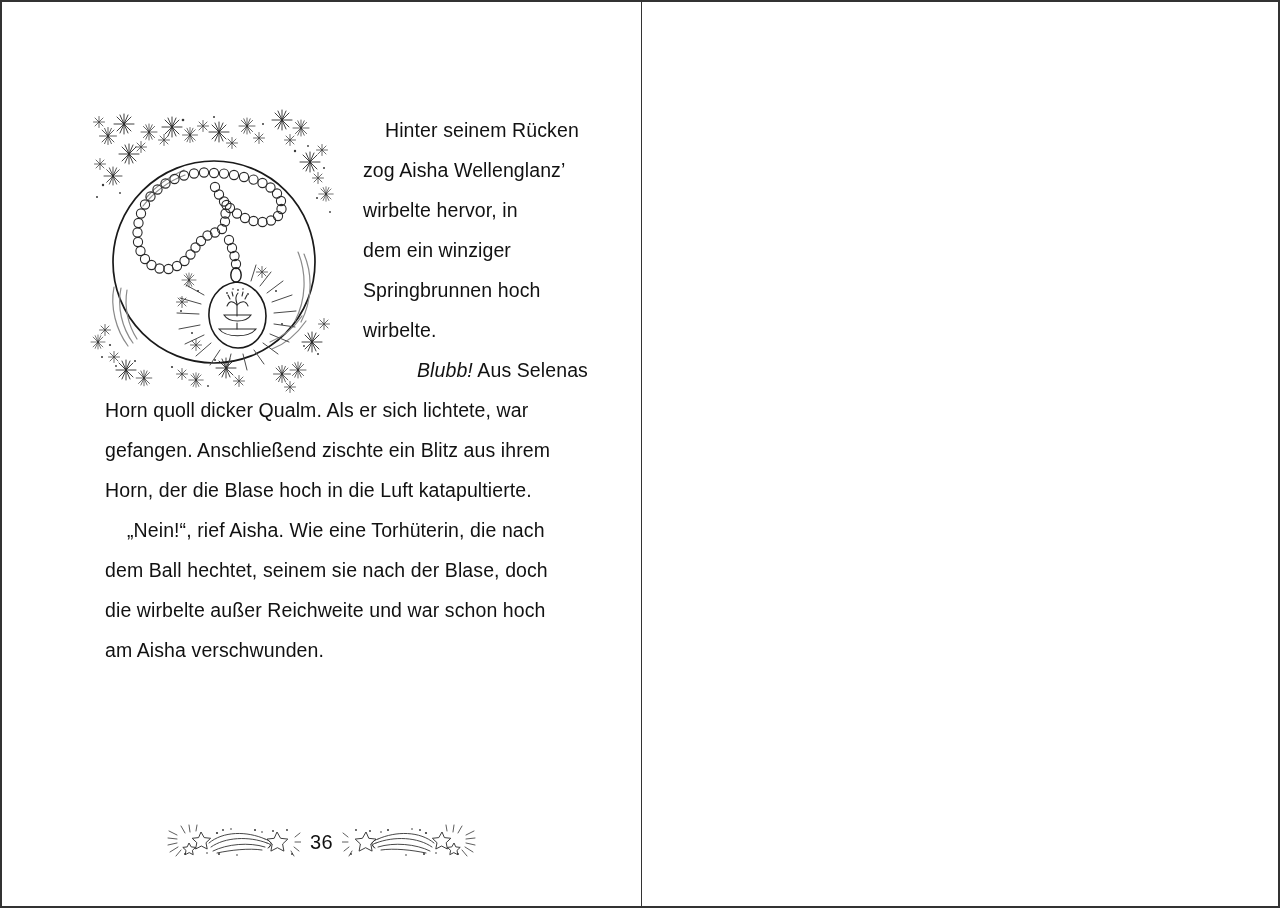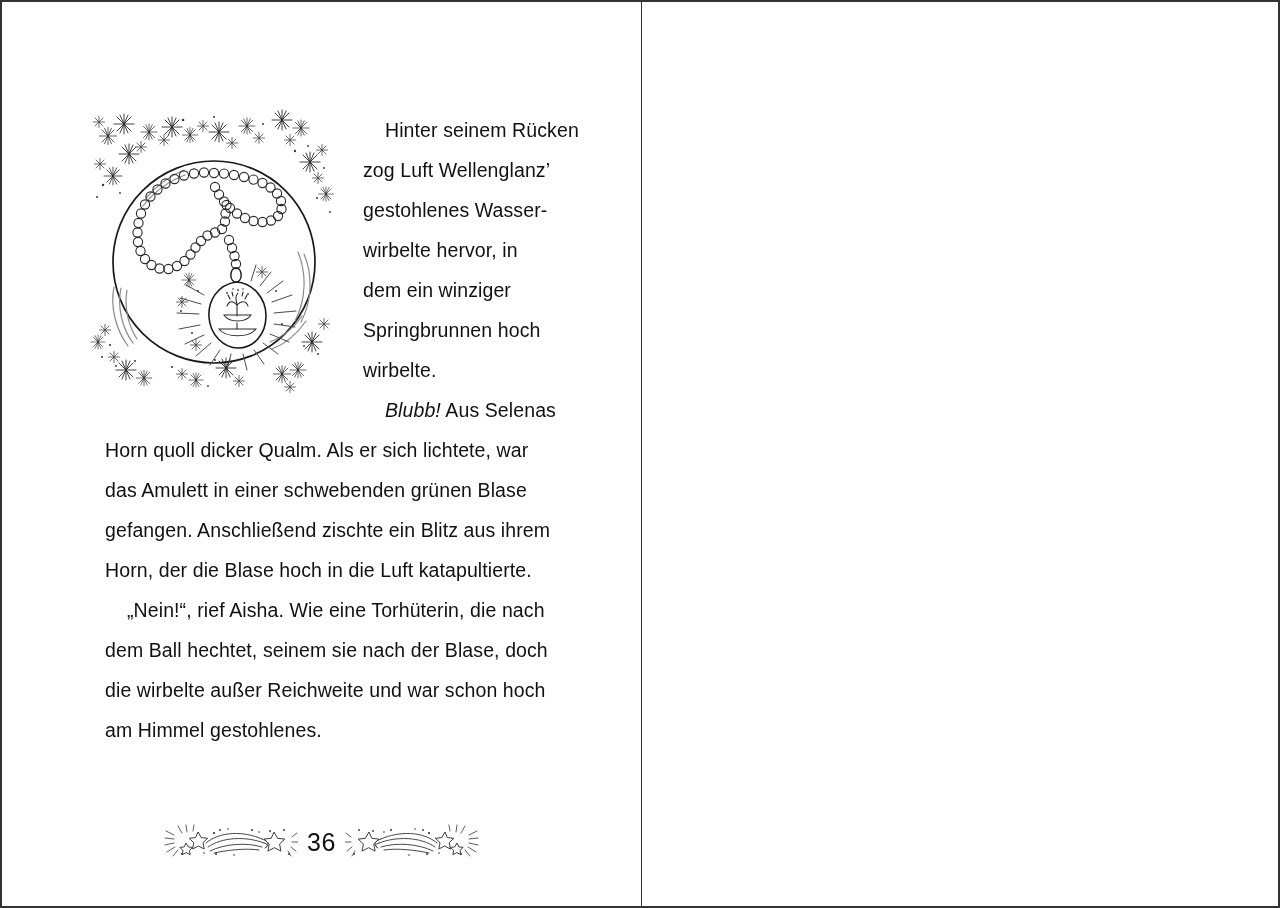--- a/index.html
+++ b/index.html
@@ -38,21 +38,21 @@
   .textblock {
     position: absolute;
     color: #111111;
     font-size: 19.5px;
     line-height: 40px;
     letter-spacing: 0.1px;
     white-space: nowrap;
   }
   .textblock .line { display: block; height: 40px; }
   .indent { display: inline-block; width: 22px; }
-  .ital { font-style: italic; }
+  .ital { font-style: italic; margin-left: 32px; }
 
   .left-col-narrow {
     left: 103px;
     top: 108px;
     width: 460px;
   }
   .left-col-narrow .line.narrow { padding-left: 258px; }
 
   
   .illo {
@@ -71,21 +71,21 @@
     height: 48px;
     display: flex;
     align-items: center;
     justify-content: center;
     gap: 0px;
   }
   .footer-left  { left: 0;   width: 639px; }
   .ornament { display: block; }
   .ornament.flip { transform: scaleX(-1); }
   .page-number {
-    font-size: 25px;
+    font-size: 20px;
     color: #111111;
     margin: 0 9px;
     line-height: 1;
     letter-spacing: 0.5px;
   }
 </style>
 </head>
 <body>
 
 <div class="spread">
@@ -310,35 +310,33 @@
           <circle cx="106" cy="231" r="1.0" fill="#3a3a3a"></circle>
           <circle cx="190" cy="189" r="1.0" fill="#3a3a3a"></circle>
           <circle cx="196" cy="222" r="1.0" fill="#3a3a3a"></circle>
           <circle cx="129" cy="258" r="1.0" fill="#3a3a3a"></circle>
         </g>
       </svg>
     </div>
 
     <div class="textblock left-col-narrow">
         <span class="line narrow"><span class="indent"></span>Hinter seinem Rücken</span>
-        <span class="line narrow">zog Luft Wellenglanz’</span>
-        <span class="line narrow">gestohlenes Wasser-</span>
+        <span class="line narrow">zog Aisha Wellenglanz’</span>
         <span class="line narrow">wirbelte hervor, in</span>
         <span class="line narrow">dem ein winziger</span>
         <span class="line narrow">Springbrunnen hoch</span>
         <span class="line narrow">wirbelte.</span>
         <span class="line narrow"><span class="indent"></span><span class="ital">Blubb!</span> Aus Selenas</span>
         <span class="line">Horn quoll dicker Qualm. Als er sich lichtete, war</span>
-        <span class="line">das Amulett in einer schwebenden grünen Blase</span>
         <span class="line">gefangen. Anschließend zischte ein Blitz aus ihrem</span>
         <span class="line">Horn, der die Blase hoch in die Luft katapultierte.</span>
         <span class="line"><span class="indent"></span>„Nein!“, rief Aisha. Wie eine Torhüterin, die nach</span>
         <span class="line">dem Ball hechtet, seinem sie nach der Blase, doch</span>
         <span class="line">die wirbelte außer Reichweite und war schon hoch</span>
-        <span class="line">am Himmel gestohlenes.</span>
+        <span class="line">am Aisha verschwunden.</span>
       </div>
 
     <div class="footer footer-left">
       <span class="ornament">
         <svg width="136" height="38" viewBox="0 0 136 38" xmlns="http://www.w3.org/2000/svg">
           <g fill="none" stroke="#333333" stroke-width="0.9" stroke-linecap="round">
             <path d="M44 22 C 58 10, 82 10, 100 18"></path>
             <path d="M46 26 C 60 16, 84 15, 102 22"></path>
             <path d="M48 30 C 62 23, 84 21, 100 26"></path>
             <path d="M52 32 C 66 29, 84 27, 97 29"></path>

